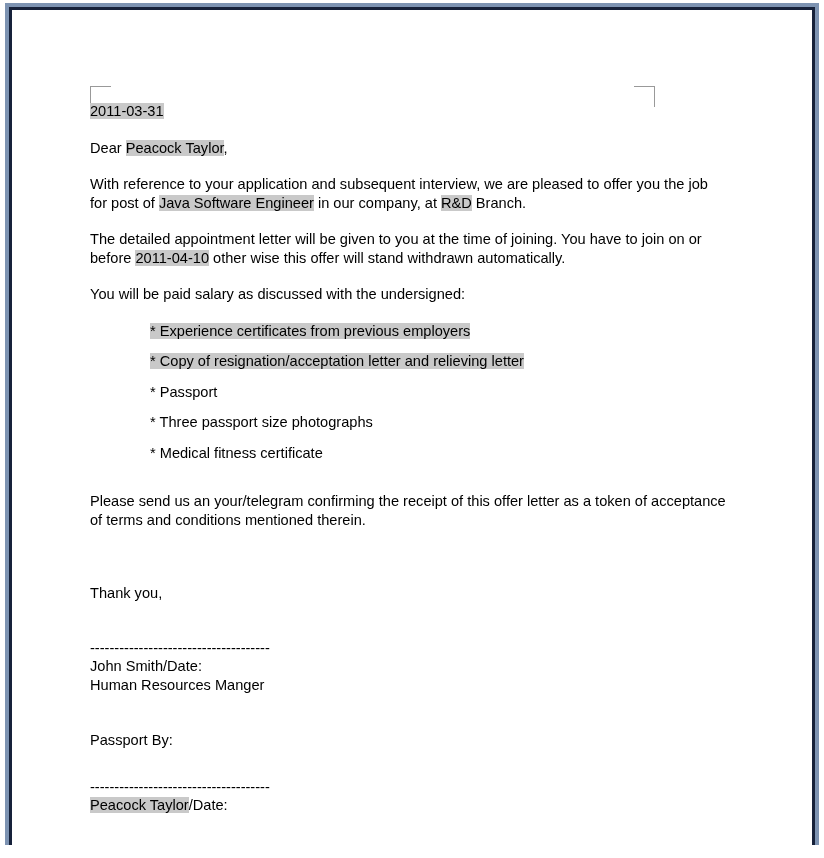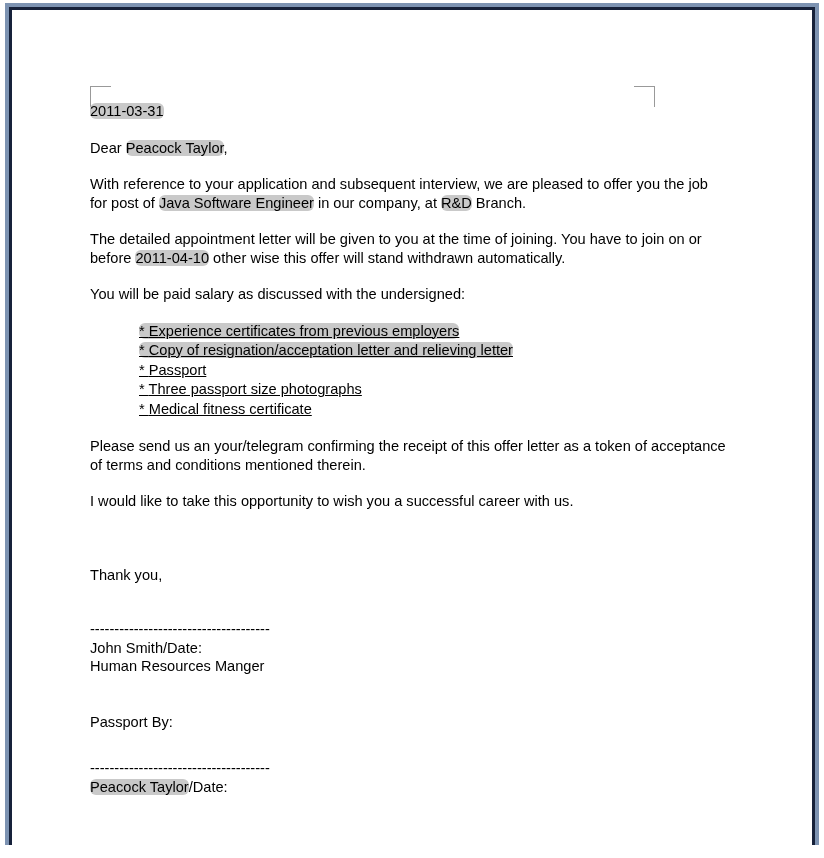--- a/index.html
+++ b/index.html
@@ -91,34 +91,32 @@
   .para.tight {
     margin-bottom: 0;
   }
   .blockgap {
     height: 18px;
   }
 
   
   .hl {
     background: #c9c9c9;
-    border-radius: 6px;
   }
 
   
   .items {
     margin: 0;
     padding: 0;
     list-style: none;
   }
   .items li {
-    margin: 1px;
+    margin: 12px;
     padding: 0 0 0 48px;
     white-space: nowrap;
-    text-decoration: underline;
   }
 
   .rule {
     letter-spacing: 0px;
     white-space: nowrap;
   }
 
   .sig-block {
     margin: 0;
   }
@@ -159,21 +157,20 @@
         <li><span class="hl"><span>* </span><span>Copy of resignation/acceptation letter and relieving letter</span></span></li>
         <li><span><span>* </span><span>Passport</span></span></li>
         <li><span><span>* </span><span>Three passport size photographs</span></span></li>
         <li><span><span>* </span><span>Medical fitness certificate</span></span></li>
       </ul>
 
       <div class="blockgap"></div>
 
       <div class="para">Please send us an your/telegram confirming the receipt of this offer letter as a token of acceptance of terms and conditions mentioned therein.</div>
 
-      <div class="para">I would like to take this opportunity to wish you a successful career with us.</div>
 
       <div class="spacer-lg"></div>
 
       <div class="para">Thank you,</div>
 
       <div class="spacer-sm"></div>
 
       <div class="sig-block">
         <div class="rule">-------------------------------------</div>
         <div>John Smith/Date:</div>

